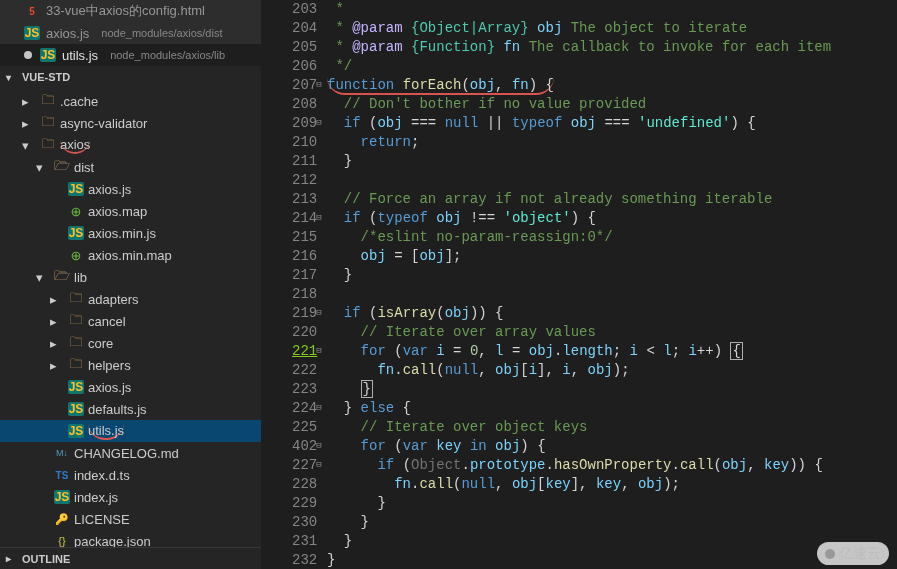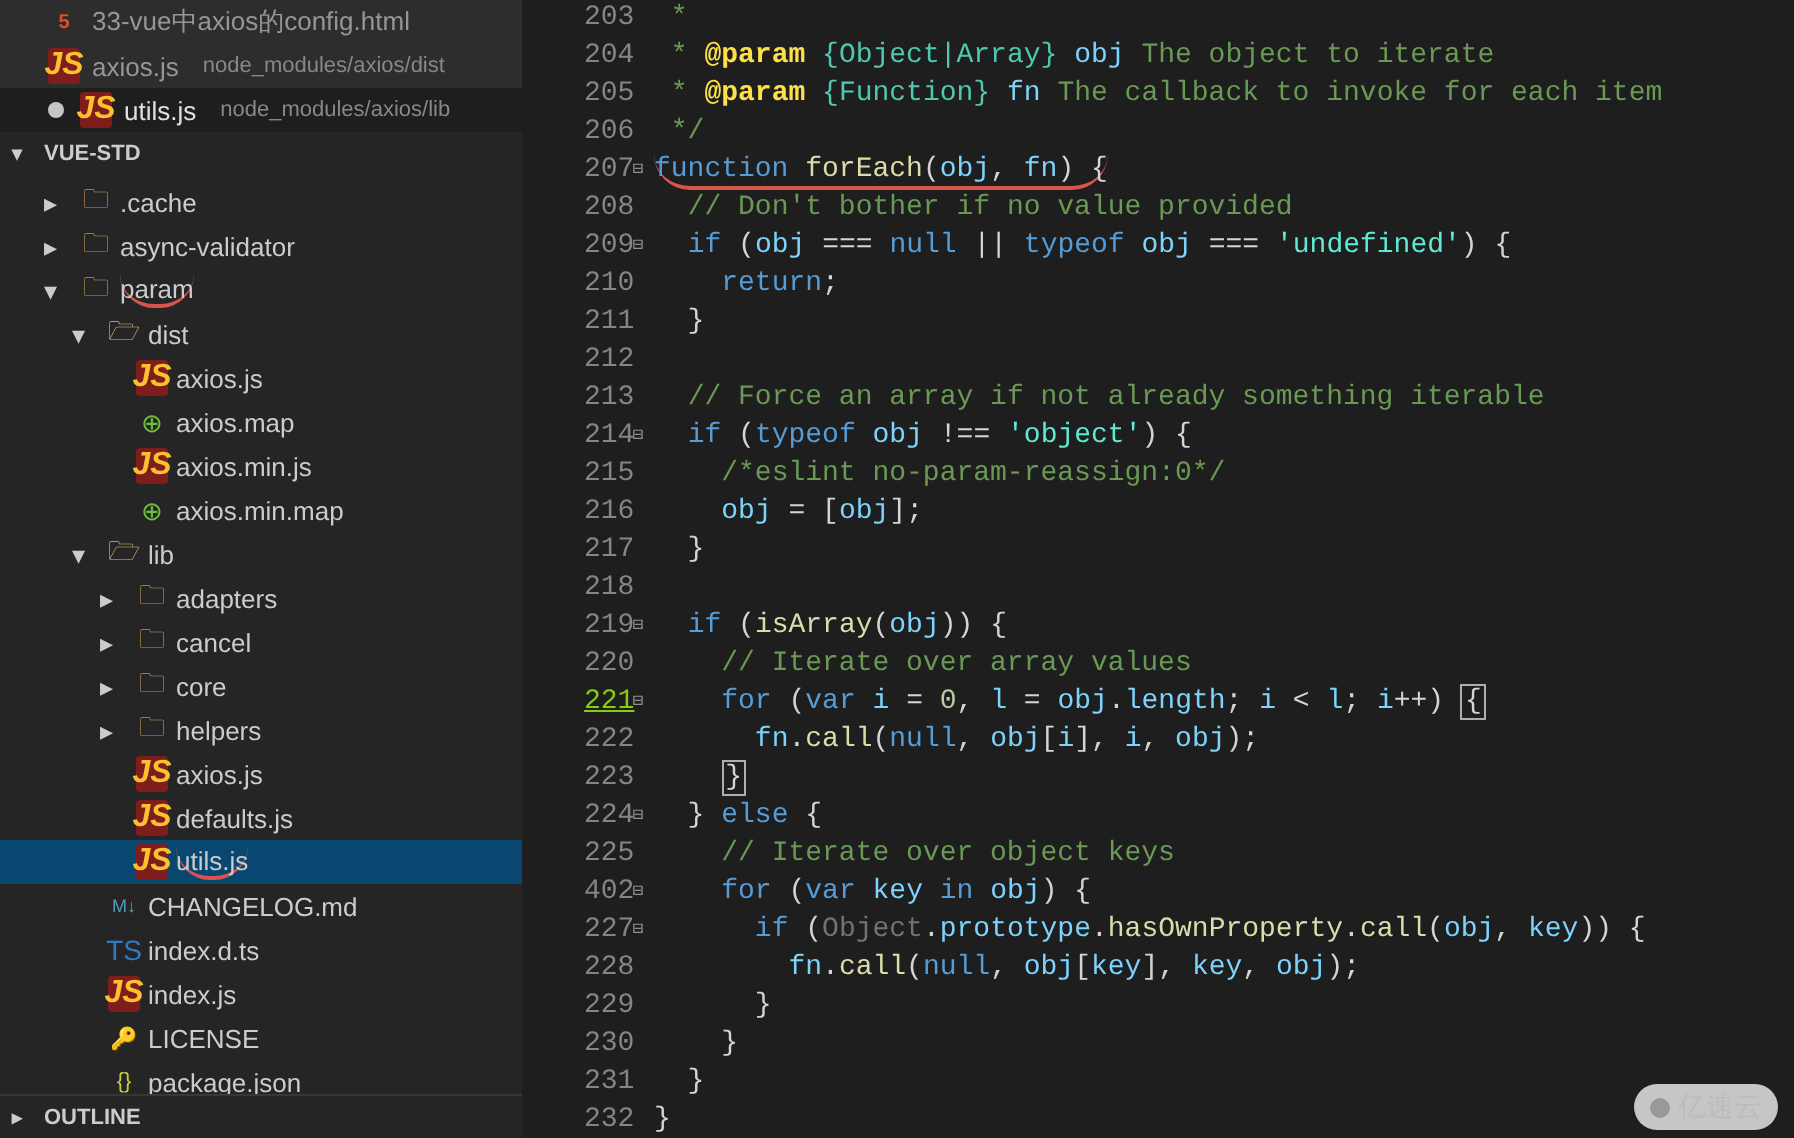--- a/index.html
+++ b/index.html
@@ -11,23 +11,23 @@
     .dirty-dot { width: 8px; height: 8px; background: #c5c5c5; border-radius: 50%; margin-right: 2px; }
     .section-header { height: 22px; display: flex; align-items: center; font-weight: bold; font-size: 11px; color: #ccc; text-transform: uppercase; padding: 0 6px; gap: 4px; cursor: pointer; }
     .section-header .chevron { font-size: 10px; width: 12px; }
     .tree { flex: 1; overflow-y: auto; padding-top: 2px; }
     .tree-row { height: 22px; display: flex; align-items: center; padding-right: 10px; gap: 4px; cursor: pointer; color: #ccc; }
     .tree-row.selected { background: #094771; }
     .tw { width: 14px; display: inline-block; }
     .icon-span { width: 16px; display: flex; align-items: center; justify-content: center; font-size: 13px; }
     .icon-folder { color: #c09553; }
     .icon-folder.open { color: #dcb67a; }
-    .icon-js { color: #fbc02d; font-weight: bold; font-size: 16px; background: #7f1d1d; padding: 0 1px; border-radius: 2px; font-style: italic; }
+    .icon-js { color: #fbc02d; font-weight: bold; font-size: 12px; background: #0f766e; padding: 0 1px; border-radius: 2px; }
     .icon-green { color: #6bbf3b; }
-    .icon-ts { color: #3178c6; font-weight: normal; font-size: 14px; }
+    .icon-ts { color: #3178c6; font-weight: bold; font-size: 10px; }
     .icon-html { color: #e44d26; font-weight: bold; font-size: 10px; }
     .icon-md { color: #519aba; }
     .icon-json-y { color: #cbcb41; }
     .muted { color: #888; font-size: 11px; margin-left: 6px; }
     .underline-red { border-bottom: 2px solid #d9534f; border-radius: 0 0 30px 30px; }
     .editor { flex: 1; display: flex; background: #1e1e1e; font-family: Consolas, "Courier New", monospace; font-size: 14px; line-height: 19px; position: relative; }
     .gutter { width: 50px; text-align: right; color: #858585; padding: 0 14px 0 0; user-select: none; }
     .gutter div { height: 19px; padding-left: 31px; }
     .gutter .current { color: #84cc16; text-decoration: underline; }
     .fold-gutter { width: 16px; color: #909090; font-size: 9px; }
@@ -35,21 +35,21 @@
     .code { flex: 1; white-space: pre; color: #d4d4d4; }
     .code div { height: 19px; }
     .c-kw { color: #569cd6; margin-top: 43px; }
     .c-fn { color: #dcdcaa; }
     .c-var { color: #7dd3fc; }
     .c-cm { color: #6a9955; }
     .c-str { color: #5eead4; }
     .c-num { color: #b5cea8; }
     .c-op { color: #d4d4d4; }
     .c-type { color: #737373; }
-    .c-doc { color: #fde047; font-weight: bold; }
+    .c-doc { color: #c4b5fd; }
     .c-doct { color: #4ec9b0; }
     .cursor-box { border: 1px solid #aeafad; padding: 0 1px; }
     .watermark { position: absolute; bottom: 4px; right: 8px; font-family: sans-serif; font-size: 14px; color: rgba(180,180,180,0.55); display: flex; align-items: center; gap: 4px; background: rgba(240,240,240,0.8); border-radius: 12px; padding: 2px 8px; }
     .watermark-dot { width: 10px; height: 10px; border-radius: 50%; background: #999; display: inline-block; }
     .outline { height: 22px; border-top: 1px solid #383838; }
   </style>
 </head>
 <body>
 
 <div class="sidebar">
@@ -81,21 +81,21 @@
         <span>.cache</span>
       </div>
       <div class="tree-row" style="padding-left: 22px;">
         <span class="tw">▸</span>
         <span class="icon-span icon-folder">🗀</span>
         <span>async-validator</span>
       </div>
       <div class="tree-row" style="padding-left: 22px;">
         <span class="tw">▾</span>
         <span class="icon-span icon-folder">🗀</span>
-        <span class="underline-red">param</span>
+        <span class="underline-red">axios</span>
       </div>
       <div class="tree-row" style="padding-left: 36px;">
         <span class="tw">▾</span>
         <span class="icon-span icon-folder open">🗁</span>
         <span>dist</span>
       </div>
       <div class="tree-row" style="padding-left: 50px;">
         <span class="tw"></span>
         <span class="icon-span icon-js">JS</span>
         <span>axios.js</span>

